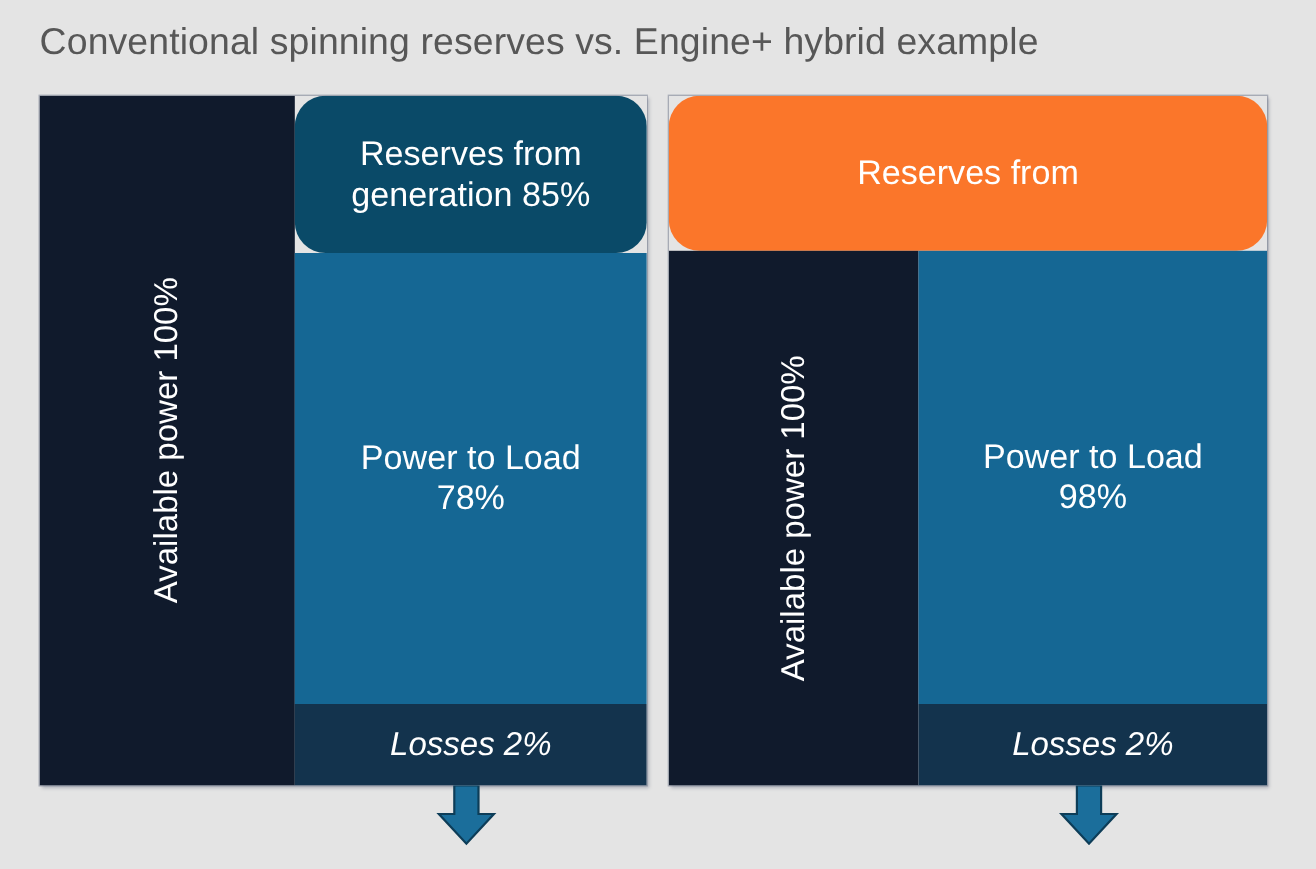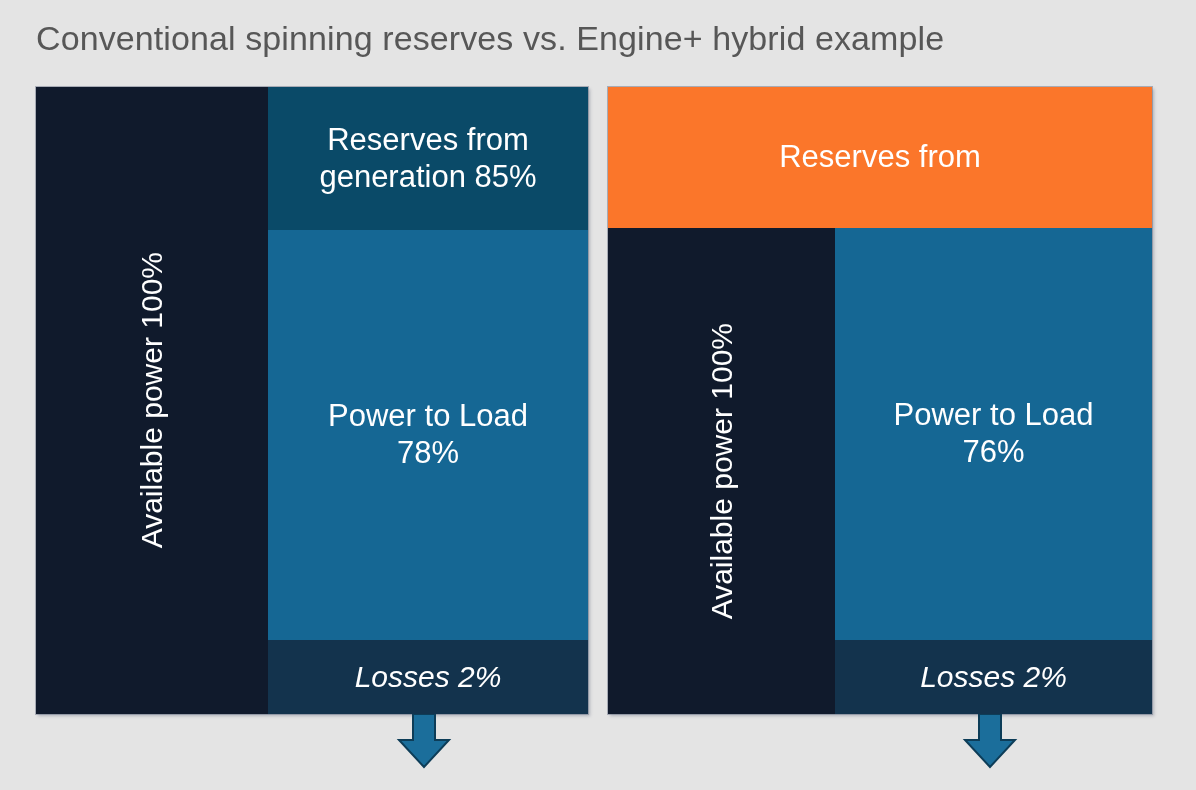--- a/index.html
+++ b/index.html
@@ -54,21 +54,21 @@
   .block .lbl { display: block; }
 
   
   .vcol {
     writing-mode: vertical-rl;
     transform: rotate(180deg);
     font-size: 30px;
     white-space: nowrap;
   }
 
-  .hdr      { font-size: 31px; }
+  .hdr      { font-size: 31px; border-radius: 28px; }
   .mid      { font-size: 31px; }
   .losses   { font-size: 30px; font-style: italic; }
 
   
   #lp-available { left: 0;     top: 0;     width: 232px; height: 627px; background: #101a2c; }
   #lp-reserves  { left: 232px; top: 0;     width: 320px; height: 143px; background: #0a4a68; }
   #lp-load      { left: 232px; top: 143px; width: 320px; height: 410px; background: #156794; }
   #lp-losses    { left: 232px; top: 553px; width: 320px; height: 74px;  background: #13334d; }
 
   
@@ -126,21 +126,21 @@
     </span>
   </div>
 
   <div class="block" id="rp-available">
     <span class="lbl vcol">Available power 100%</span>
   </div>
 
   <div class="block mid" id="rp-load">
     <span>
       <span class="lbl">Power to Load</span>
-      <span class="lbl">76%</span>
+      <span class="lbl">98%</span>
     </span>
   </div>
 
   <div class="block losses" id="rp-losses">
     <span class="lbl">Losses 2%</span>
   </div>
 
 </div>
 
 <svg class="arrow" id="arrow-left" viewBox="0 0 56 56">

